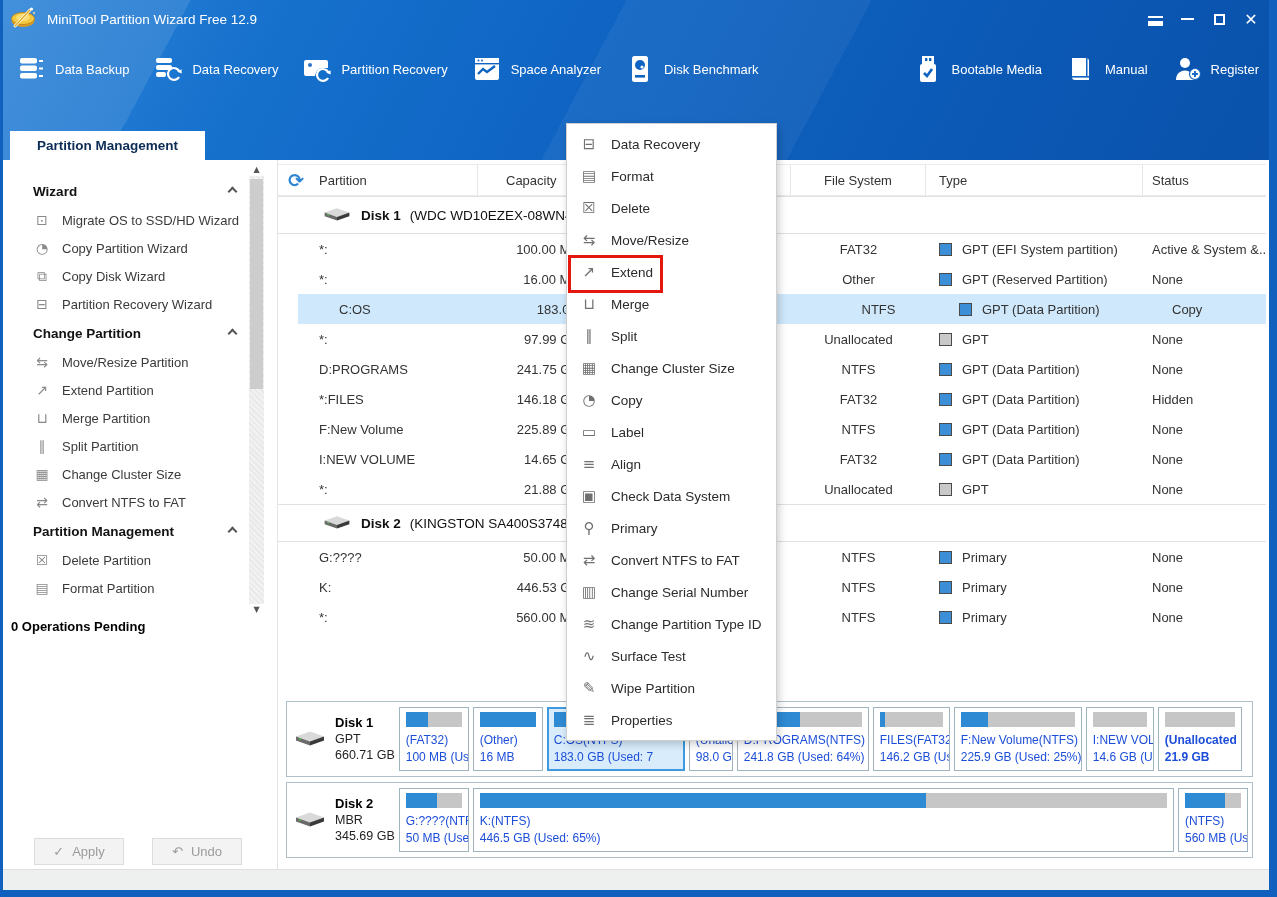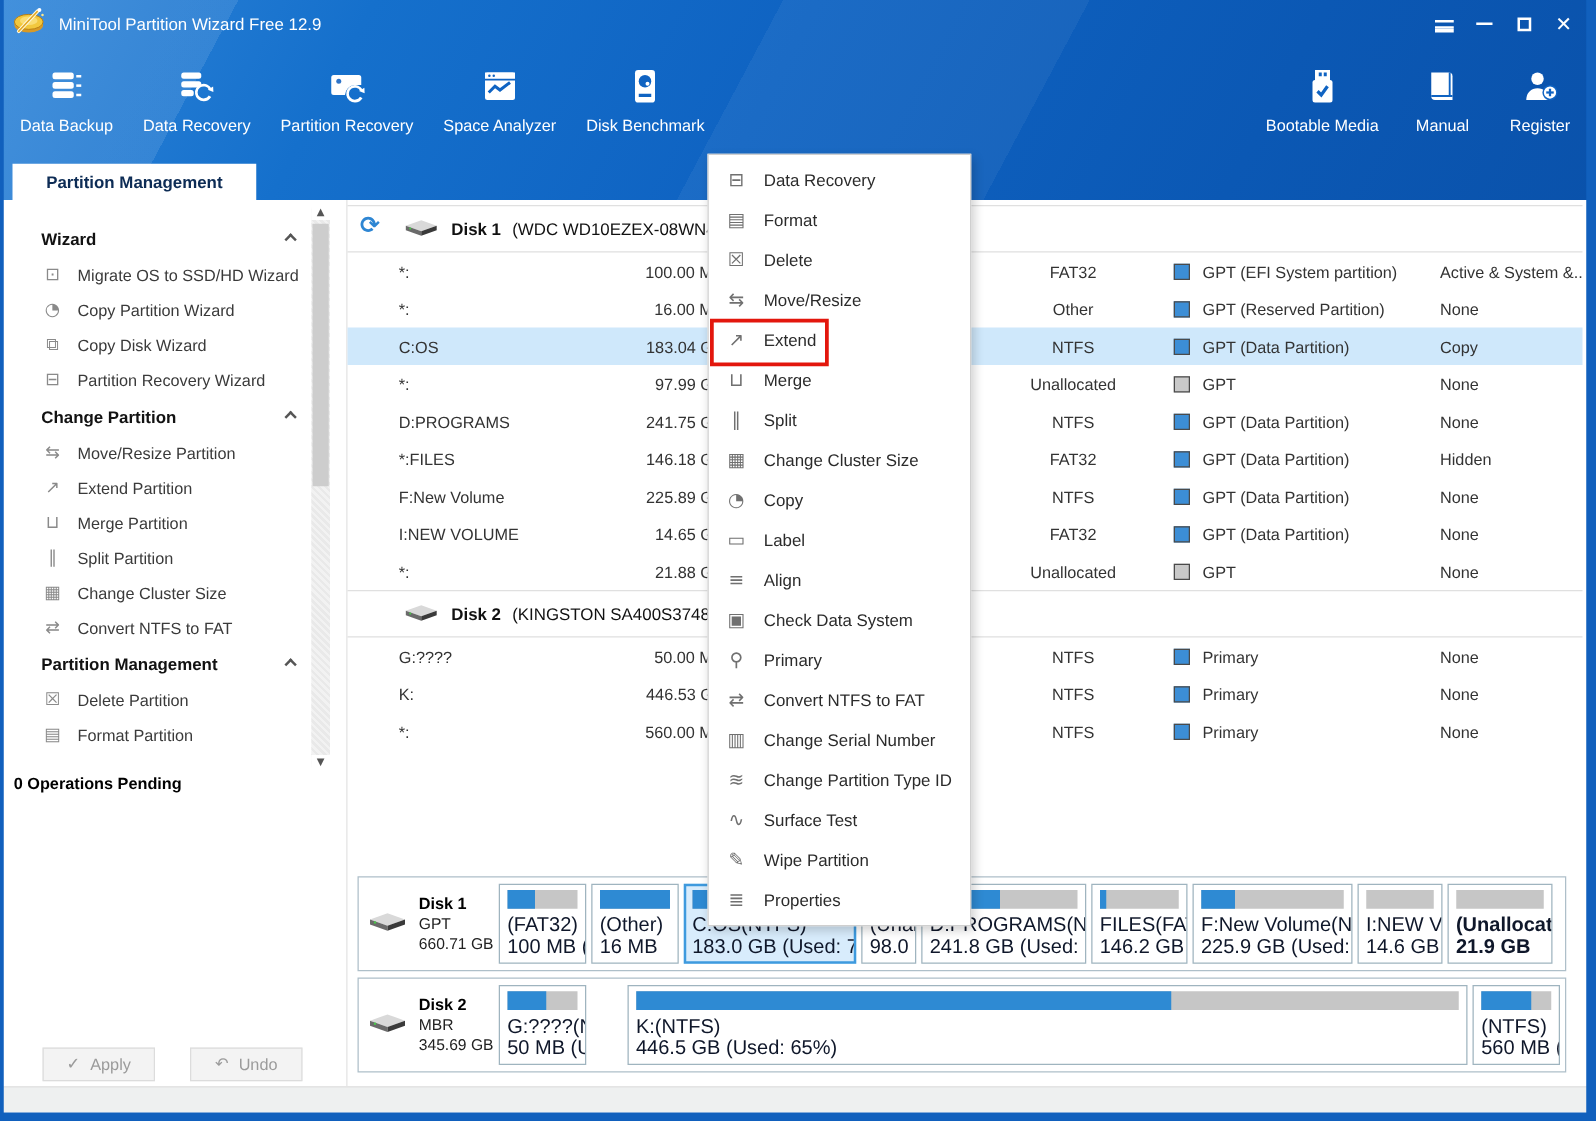--- a/index.html
+++ b/index.html
@@ -15,21 +15,21 @@
     background:linear-gradient(118deg,rgba(255,255,255,.10) 0 14%,rgba(255,255,255,0) 14% 46%,rgba(255,255,255,.05) 46% 64%,rgba(255,255,255,0) 64%);}
   .titlebar{position:relative;height:38px;display:flex;align-items:center;padding:0 10px;}
   .title{color:#fff;font-size:13.5px;margin-left:10px;}
   .win-controls{margin-left:auto;display:flex;align-items:center;gap:0;}
   .wc{width:32px;height:26px;display:flex;align-items:center;justify-content:center;color:#fff;cursor:pointer;}
   .wc .bars{display:block;width:15px;border-top:2px solid #fff;padding-top:3px;box-shadow:0 3px 0 #fff;height:2px;border-bottom:2px solid #fff;}
   .wc .min{display:block;width:13px;height:2px;background:#fff;}
   .wc .max{display:block;width:11px;height:11px;border:2px solid #fff;}
 
   .toolbar{position:relative;display:flex;align-items:flex-start;padding:16px 6px 0 4px;}
-  .tool{display:flex;flex-direction:column;align-items:center;gap:9px;color:#fff;font-size:13px;padding:0 12px;cursor:pointer;min-width:78px;}
+  .tool{display:flex;flex-direction:row;align-items:center;gap:9px;color:#fff;font-size:13px;padding:0 12px;cursor:pointer;min-width:78px;}
   .tool svg{display:block;}
   .tb-spacer{flex:1;}
 
   .tab{position:absolute;left:10px;top:131px;width:195px;height:29px;background:#fff;color:#0d2c55;
        font-weight:bold;font-size:13.5px;display:flex;align-items:center;justify-content:center;cursor:default;}
 
   
   .sidebar{position:absolute;left:3px;top:160px;width:274px;bottom:28px;background:#fff;}
   .side-content{padding:16px 0 0 30px;}
   .side-header{font-weight:bold;color:#121212;font-size:13.5px;height:30px;display:flex;align-items:center;position:relative;margin-top:4px;cursor:pointer;}
@@ -55,37 +55,37 @@
   .c-cap{flex:0 0 117px;justify-content:flex-end;text-align:right;padding-right:16px;white-space:nowrap;display:flex;align-items:center;}
   .c-gap{flex:0 0 196px;}
   .c-fs{flex:0 0 135px;text-align:center;justify-content:center;display:flex;align-items:center;}
   .c-type{flex:0 0 217px;padding-left:13px;display:flex;align-items:center;gap:10px;white-space:nowrap;}
   .c-status{flex:1 1 auto;padding-left:9px;white-space:nowrap;overflow:hidden;display:flex;align-items:center;}
   .thead .c-part,.thead .c-cap,.thead .c-gap,.thead .c-fs,.thead .c-type{border-right:1px solid #e6e6e6;}
   .thead .c-cap{justify-content:flex-start;padding-left:28px;padding-right:0;}
   .grow{display:flex;align-items:center;height:38px;font-size:13.5px;color:#111;border-bottom:1px solid #e0e0e0;padding-left:44px;gap:9px;white-space:nowrap;cursor:default;}
   .grow.topline{border-top:1px solid #e0e0e0;}
   .grow b{font-weight:bold;}
-  .trow.selected{background:#cfe8fb;}
+  .trow.selected{background:#cfe8fb;margin-left:20px;}
   .sq{width:13px;height:13px;border:1px solid #4a4a4a;flex:0 0 13px;}
   .sq.blue{background:#3c8ed6;}
   .sq.gray{background:#c9c9c9;}
 
   
   .diskmap{position:absolute;left:8px;top:541px;right:13px;}
   .disk-row{display:flex;border:1px solid #aebfc9;height:76px;margin-bottom:5px;background:#fff;}
   .disk-info{flex:0 0 104px;display:flex;align-items:center;gap:8px;padding-left:6px;}
   .di-text{font-size:12.5px;color:#222;line-height:16px;white-space:nowrap;}
   .di-text .dname{font-weight:bold;font-size:13px;color:#000;}
   .blocks{flex:1;display:flex;gap:4px;padding:5px 4px;min-width:0;}
   .block{border:1px solid #9fb4bf;padding:4px 6px;overflow:hidden;cursor:pointer;background:#fff;}
   .block.selected{border:2px solid #3e9ade;background:#d8ecfc;padding:3px 5px;}
   .bar{height:15px;background:#c6c6c6;margin-bottom:5px;position:relative;}
   .bar .fill{position:absolute;left:0;top:0;bottom:0;background:#2e8ad3;}
-  .bl{font-size:16px;color:#0f172a;white-space:nowrap;line-height:17px;}
+  .bl{font-size:12px;color:#1d4ed8;white-space:nowrap;line-height:17px;}
 
   
   .menu{position:absolute;left:566px;top:123px;width:211px;background:#fff;border:1px solid #cfcfcf;
         box-shadow:2px 3px 8px rgba(0,0,0,.2);padding:4px 0;z-index:50;}
   .menu-item{height:32px;display:flex;align-items:center;gap:13px;padding-left:13px;font-size:13.5px;color:#2b2b2b;position:relative;cursor:pointer;}
   .menu-item .glyph{width:18px;text-align:center;color:#707070;font-size:15px;flex:0 0 18px;}
   .menu-item.highlighted::after{content:"";position:absolute;left:1px;top:-1px;width:89px;height:32px;border:3px solid #e3170d;}
 
   
   .btn{position:absolute;width:90px;height:27px;background:#f3f3f3;border:1px solid #dcdcdc;color:#9b9b9b;
@@ -312,20 +312,28 @@
     <div class="side-scroll">
       <span class="ss-up glyph">▲</span>
       <span class="ss-thumb"></span>
       <span class="ss-down glyph">▼</span>
     </div>
   </div>
 
   <div class="main">
     <span class="refresh glyph">⟳</span>
     <div class="ptable">
+      <div class="trow thead">
+        <div class="c-part">Partition</div>
+        <div class="c-cap">Capacity</div>
+        <div class="c-gap"></div>
+        <div class="c-fs">File System</div>
+        <div class="c-type">Type</div>
+        <div class="c-status">Status</div>
+      </div>
 
       <div>
 
       <div class="tgroup">
             <div class="grow topline">
               <span>
                 <svg width="30" height="17" viewBox="0 0 34 18">
                   <polygon points="3,8 17,3 31,8 17,13" fill="#d9d9d9"></polygon>
                   <polygon points="3,8 17,13 17,17 3,12" fill="#6a6a6a"></polygon>
                   <polygon points="31,8 17,13 17,17 31,12" fill="#3a3a3a"></polygon>
@@ -594,21 +602,21 @@
           </div>
           <div class="blocks">
 
           <div class="block" style="flex: 0 0 70px;">
                 <div class="bar">
                 <div class="fill" style="width: 55%;"></div>
               </div>
                 <div class="bl">G:????(NTFS</div>
                 <div class="bl">50 MB (Use</div>
               </div>
-            <div class="block" style="flex: 1 1 0px; margin-left: 29px;">
+            <div class="block" style="flex: 1 1 0px;">
                 <div class="bar">
                 <div class="fill" style="width: 65%;"></div>
               </div>
                 <div class="bl">K:(NTFS)</div>
                 <div class="bl">446.5 GB (Used: 65%)</div>
               </div>
             <div class="block" style="flex: 0 0 70px;">
                 <div class="bar">
                 <div class="fill" style="width: 72%;"></div>
               </div>

